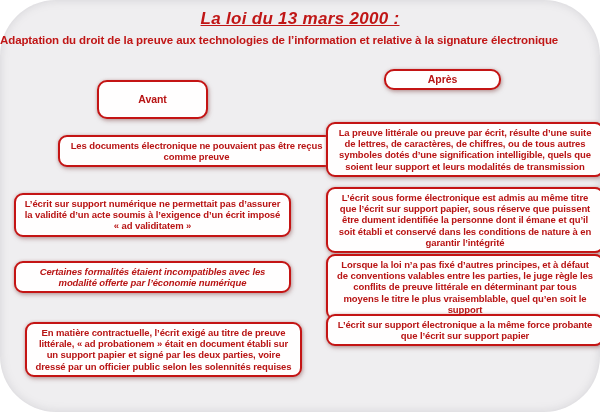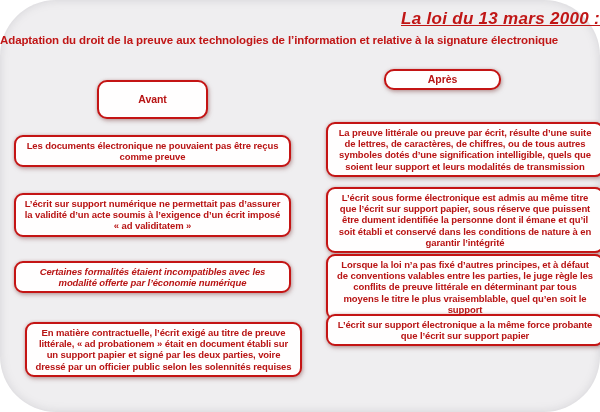--- a/index.html
+++ b/index.html
@@ -21,21 +21,21 @@
     inset: 0;
     background: #efeef0;
     border-radius: 56px;
     box-shadow: inset 0 0 10px rgba(120,118,128,0.22);
   }
   .title {
     position: absolute;
     top: 9px;
     left: 0;
     width: 100%;
-    text-align: right;
+    text-align: center;
     font-size: 17px;
     font-weight: bold;
     font-style: italic;
     text-decoration: underline;
     color: #c01616;
     letter-spacing: 0.3px;
   }
   .subtitle {
     position: absolute;
     top: 34px;
@@ -68,21 +68,21 @@
     justify-content: center;
     font-size: 10.5px;
     border-radius: 10px;
     padding: 0;
   }
   .hdr-avant { left: 97px;  top: 80px; width: 111px; height: 39px; }
   .hdr-apres { left: 384px; top: 69px; width: 117px; height: 21px; }
 
   .l { left: 14px;  width: 277px; }
   .r { left: 326px; width: 278px; }
-  .l1 { top: 135px; }
+  .l1 { top: 135px; margin-left: 44px; }
   .l2 { top: 193px; }
   .l3 { top: 261px; font-style: italic; }
   .l4 { top: 322px; margin-left: 11px; }
   .r1 { top: 122px; }
   .r2 { top: 187px; }
   .r3 { top: 254px; }
   .r4 { top: 314px; }
   .r5 { top: 347px; }
 </style>
 </head>

